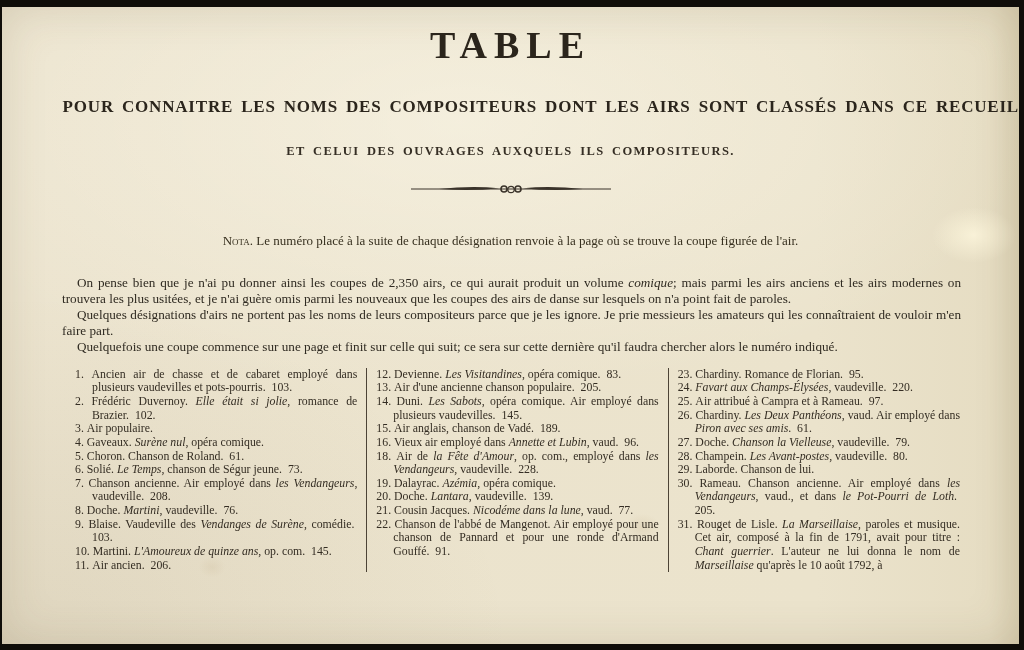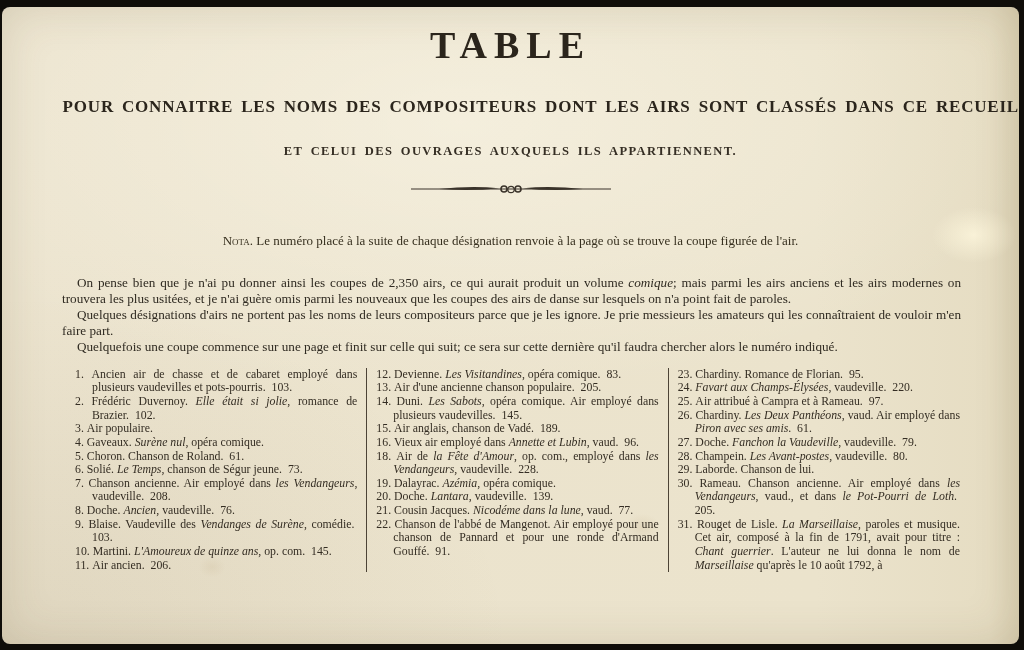--- a/index.html
+++ b/index.html
@@ -14,21 +14,20 @@
     left: 2px; top: 7px; right: 5px; bottom: 6px;
     color: #2f2a21;
     background:
       radial-gradient(60px 40px at 972px 228px, rgba(255,248,222,0.75), rgba(255,248,222,0) 70%),
       radial-gradient(24px 18px at 640px 520px, rgba(150,115,60,0.10), rgba(150,115,60,0) 75%),
       radial-gradient(18px 14px at 210px 560px, rgba(150,115,60,0.08), rgba(150,115,60,0) 75%),
       radial-gradient(900px 420px at 45% 18%, rgba(255,252,240,0.45), rgba(255,252,240,0) 65%),
       radial-gradient(700px 500px at 2% 100%, rgba(110,90,50,0.10), rgba(110,90,50,0) 70%),
       linear-gradient(90deg, #ece4cf 0%, #ebe3cc 80%, #e6ddc3 97%, #ddd3b6 100%);
     box-shadow: inset 0 0 46px rgba(95,75,40,0.16);
-    border-radius: 8px;
   }
   .title {
     padding-top: 16px;
     text-align: center;
     font-size: 38px;
     font-weight: bold;
     letter-spacing: 7px;
     color: #2b251c;
   }
   .subtitle {
@@ -83,21 +82,21 @@
 </style>
 </head>
 <body>
 
 <div class="paper">
 
   <div class="title">TABLE</div>
 
   <div class="subtitle">POUR CONNAITRE LES NOMS DES COMPOSITEURS DONT LES AIRS SONT CLASSÉS DANS CE RECUEIL</div>
 
-  <div class="subtitle2">ET CELUI DES OUVRAGES AUXQUELS ILS APPARTIENNENT.</div>
+  <div class="subtitle2">ET CELUI DES OUVRAGES AUXQUELS ILS COMPOSITEURS.</div>
 
   <div class="divider-wrap">
     <svg width="200" height="16" viewBox="0 0 200 16" aria-hidden="true">
       <line x1="0" y1="8" x2="200" y2="8" stroke="#3a332a" stroke-width="1"></line>
       <path d="M28 8 Q60 4.5 88 7.2 Q60 10.5 28 8 Z" fill="#3a332a"></path>
       <path d="M172 8 Q140 4.5 112 7.2 Q140 10.5 172 8 Z" fill="#3a332a"></path>
       <circle cx="93" cy="8" r="3" fill="none" stroke="#3a332a" stroke-width="1.6"></circle>
       <circle cx="100" cy="8.5" r="3.2" fill="none" stroke="#3a332a" stroke-width="1.2"></circle>
       <circle cx="107" cy="8" r="3" fill="none" stroke="#3a332a" stroke-width="1.6"></circle>
     </svg>
@@ -113,21 +112,21 @@
 
   <div class="list">
     <div class="col">
         <div class="entry"><span class="num">1.&nbsp;</span><span>Ancien air de chasse et de cabaret employé dans plusieurs vaudevilles et pots-pourris.&nbsp; 103.</span></div>
         <div class="entry"><span class="num">2.&nbsp;</span><span>Frédéric Duvernoy. </span><i>Elle était si jolie</i><span>, romance de Brazier.&nbsp; 102.</span></div>
         <div class="entry"><span class="num">3.&nbsp;</span><span>Air populaire.</span></div>
         <div class="entry"><span class="num">4.&nbsp;</span><span>Gaveaux. </span><i>Surène nul</i><span>, opéra comique.</span></div>
         <div class="entry"><span class="num">5.&nbsp;</span><span>Choron. Chanson de Roland.&nbsp; 61.</span></div>
         <div class="entry"><span class="num">6.&nbsp;</span><span>Solié. </span><i>Le Temps</i><span>, chanson de Ségur jeune.&nbsp; 73.</span></div>
         <div class="entry"><span class="num">7.&nbsp;</span><span>Chanson ancienne. Air employé dans </span><i>les Vendangeurs</i><span>, vaudeville.&nbsp; 208.</span></div>
-        <div class="entry"><span class="num">8.&nbsp;</span><span>Doche. </span><i>Ancien</i><span>, vaudeville.&nbsp; 76.</span></div>
+        <div class="entry"><span class="num">8.&nbsp;</span><span>Doche. </span><i>Martini</i><span>, vaudeville.&nbsp; 76.</span></div>
         <div class="entry"><span class="num">9.&nbsp;</span><span>Blaise. Vaudeville des </span><i>Vendanges de Surène</i><span>, comédie.&nbsp; 103.</span></div>
         <div class="entry"><span class="num">10.&nbsp;</span><span>Martini. </span><i>L'Amoureux de quinze ans</i><span>, op. com.&nbsp; 145.</span></div>
         <div class="entry"><span class="num">11.&nbsp;</span><span>Air ancien.&nbsp; 206.</span></div>
       </div>
     <div class="col">
         <div class="entry"><span class="num">12.&nbsp;</span><span>Devienne. </span><i>Les Visitandines</i><span>, opéra comique.&nbsp; 83.</span></div>
         <div class="entry"><span class="num">13.&nbsp;</span><span>Air d'une ancienne chanson populaire.&nbsp; 205.</span></div>
         <div class="entry"><span class="num">14.&nbsp;</span><span>Duni. </span><i>Les Sabots</i><span>, opéra comique. Air employé dans plusieurs vaudevilles.&nbsp; 145.</span></div>
         <div class="entry"><span class="num">15.&nbsp;</span><span>Air anglais, chanson de Vadé.&nbsp; 189.</span></div>
         <div class="entry"><span class="num">16.&nbsp;</span><span>Vieux air employé dans </span><i>Annette et Lubin</i><span>, vaud.&nbsp; 96.</span></div>
@@ -135,21 +134,21 @@
         <div class="entry"><span class="num">19.&nbsp;</span><span>Dalayrac. </span><i>Azémia</i><span>, opéra comique.</span></div>
         <div class="entry"><span class="num">20.&nbsp;</span><span>Doche. </span><i>Lantara</i><span>, vaudeville.&nbsp; 139.</span></div>
         <div class="entry"><span class="num">21.&nbsp;</span><span>Cousin Jacques. </span><i>Nicodéme dans la lune</i><span>, vaud.&nbsp; 77.</span></div>
         <div class="entry"><span class="num">22.&nbsp;</span><span>Chanson de l'abbé de Mangenot. Air employé pour une chanson de Pannard et pour une ronde d'Armand Gouffé.&nbsp; 91.</span></div>
       </div>
     <div class="col">
         <div class="entry"><span class="num">23.&nbsp;</span><span>Chardiny. Romance de Florian.&nbsp; 95.</span></div>
         <div class="entry"><span class="num">24.&nbsp;</span><i>Favart aux Champs-Élysées</i><span>, vaudeville.&nbsp; 220.</span></div>
         <div class="entry"><span class="num">25.&nbsp;</span><span>Air attribué à Campra et à Rameau.&nbsp; 97.</span></div>
         <div class="entry"><span class="num">26.&nbsp;</span><span>Chardiny. </span><i>Les Deux Panthéons</i><span>, vaud. Air employé dans </span><i>Piron avec ses amis</i><span>.&nbsp; 61.</span></div>
-        <div class="entry"><span class="num">27.&nbsp;</span><span>Doche. </span><i>Fanchon la Vaudeville</i><span>, vaudeville.&nbsp; 79.</span></div>
+        <div class="entry"><span class="num">27.&nbsp;</span><span>Doche. </span><i>Chanson la Vielleuse</i><span>, vaudeville.&nbsp; 79.</span></div>
         <div class="entry"><span class="num">28.&nbsp;</span><span>Champein. </span><i>Les Avant-postes</i><span>, vaudeville.&nbsp; 80.</span></div>
         <div class="entry"><span class="num">29.&nbsp;</span><span>Laborde. Chanson de lui.</span></div>
         <div class="entry"><span class="num">30.&nbsp;</span><span>Rameau. Chanson ancienne. Air employé dans </span><i>les Vendangeurs</i><span>, vaud., et dans </span><i>le Pot-Pourri de Loth</i><span>.&nbsp; 205.</span></div>
         <div class="entry"><span class="num">31.&nbsp;</span><span>Rouget de Lisle. </span><i>La Marseillaise</i><span>, paroles et musique. Cet air, composé à la fin de 1791, avait pour titre : </span><i>Chant guerrier</i><span>. L'auteur ne lui donna le nom de </span><i>Marseillaise</i><span> qu'après le 10 août 1792, à</span></div>
       </div>
   </div>
 
 </div>
 
 </body></html>

